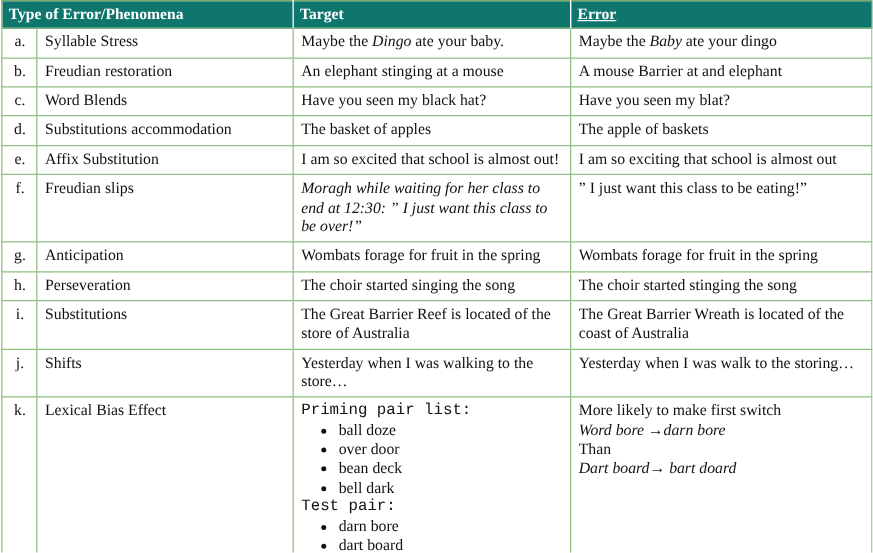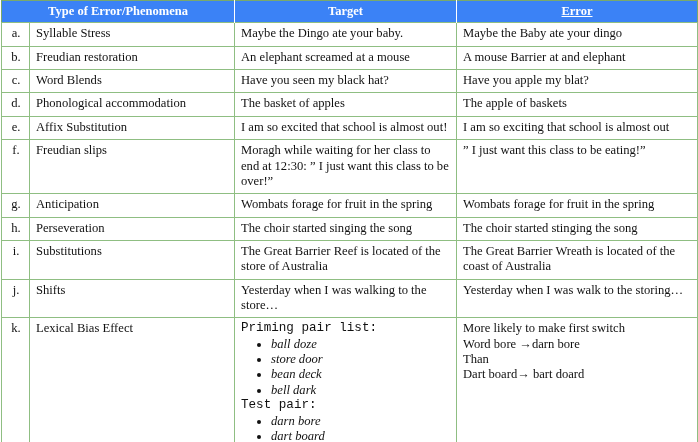--- a/index.html
+++ b/index.html
@@ -17,26 +17,26 @@
     width: 698px;
   }
   table.error-table {
     border-collapse: collapse;
     width: 696px;
     margin: 0 1px;
     table-layout: fixed;
     border: 1px solid #7aa96b;
   }
   table.error-table th {
-    background: #3b82f6;
+    background: #0f766e;
     color: #ffffff;
     font-family: "Liberation Serif", serif;
     font-weight: bold;
     font-size: 12.5px;
-    text-align: center;
+    text-align: left;
     padding: 3px 5px 4px 5px;
     border-right: 1px solid #ffffff;
     vertical-align: middle;
     line-height: 1.15;
   }
   table.error-table th:last-child {
     border-right: none;
     text-decoration: underline;
   }
   table.error-table td {
@@ -57,28 +57,27 @@
     padding-left: 2px;
     padding-right: 2px;
     border-right: none;
     color: #111111;
   }
   td.label {
     border-left: none;
     padding-left: 2px;
     margin-left: 40px;
   }
-  .it { }
+  .it { font-style: italic; }
   ul.plist {
     margin: 0 0 0 0;
     padding-left: 30px;
     list-style-type: disc;
   }
   ul.plist li {
-    font-style: italic;
     line-height: 1.22;
     margin: 0;
     padding: 0;
   }
   .sub-head {
     margin: 0;
     font-family: Liberation Mono, monospace;
   }
   .line { display: block; }
   .hdr-row th.first { padding-left: 5px; }
@@ -104,32 +103,32 @@
     <tbody id="table-body">
         <tr>
           <td class="letter">a.</td>
           <td class="label">Syllable Stress</td>
           <td><span>Maybe the </span><span class="it">Dingo</span><span> ate your baby.</span></td>
           <td><span>Maybe the </span><span class="it">Baby</span><span> ate your dingo</span></td>
         </tr>
         <tr>
           <td class="letter">b.</td>
           <td class="label">Freudian restoration</td>
-          <td><span>An elephant screamed at a mouse</span></td>
+          <td><span>An elephant stinging at a mouse</span></td>
           <td><span>A mouse Barrier at and elephant</span></td>
         </tr>
         <tr>
           <td class="letter">c.</td>
           <td class="label">Word Blends</td>
           <td><span>Have you seen my black hat?</span></td>
-          <td><span>Have you apple my blat?</span></td>
+          <td><span>Have you seen my blat?</span></td>
         </tr>
         <tr>
           <td class="letter">d.</td>
-          <td class="label">Phonological accommodation</td>
+          <td class="label">Substitutions accommodation</td>
           <td><span>The basket of apples</span></td>
           <td><span>The apple of baskets</span></td>
         </tr>
         <tr>
           <td class="letter">e.</td>
           <td class="label">Affix Substitution</td>
           <td><span>I am so excited that school is almost out!</span></td>
           <td><span>I am so exciting that school is almost out</span></td>
         </tr>
         <tr>
@@ -162,21 +161,21 @@
           <td><span>Yesterday when I was walking to the store…</span></td>
           <td><span>Yesterday when I was walk to the storing…</span></td>
         </tr>
         <tr>
           <td class="letter">k.</td>
           <td class="label">Lexical Bias Effect</td>
           <td>
             <div class="sub-head">Priming pair list:</div>
             <ul class="plist">
               <li>ball doze</li>
-              <li>store door</li>
+              <li>over door</li>
               <li>bean deck</li>
               <li>bell dark</li>
             </ul>
             <div class="sub-head">Test pair:</div>
             <ul class="plist">
               <li>darn bore</li>
               <li>dart board</li>
             </ul>
           </td>
           <td>

